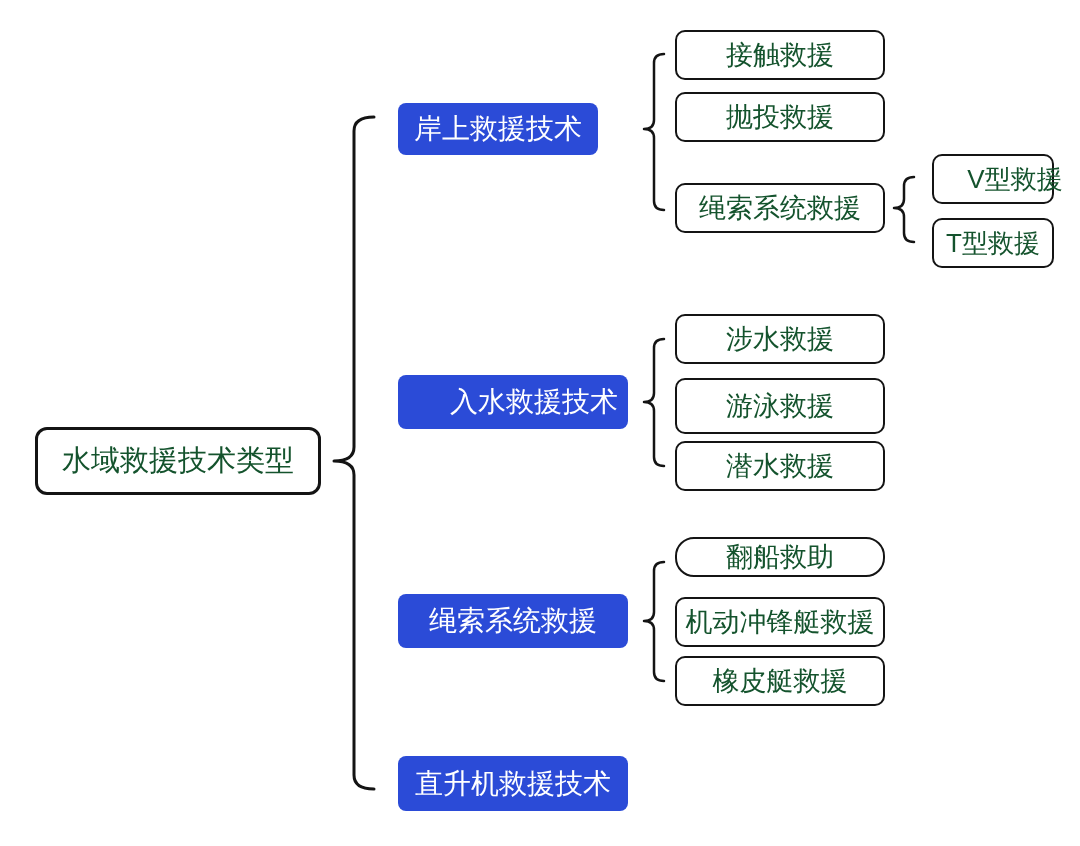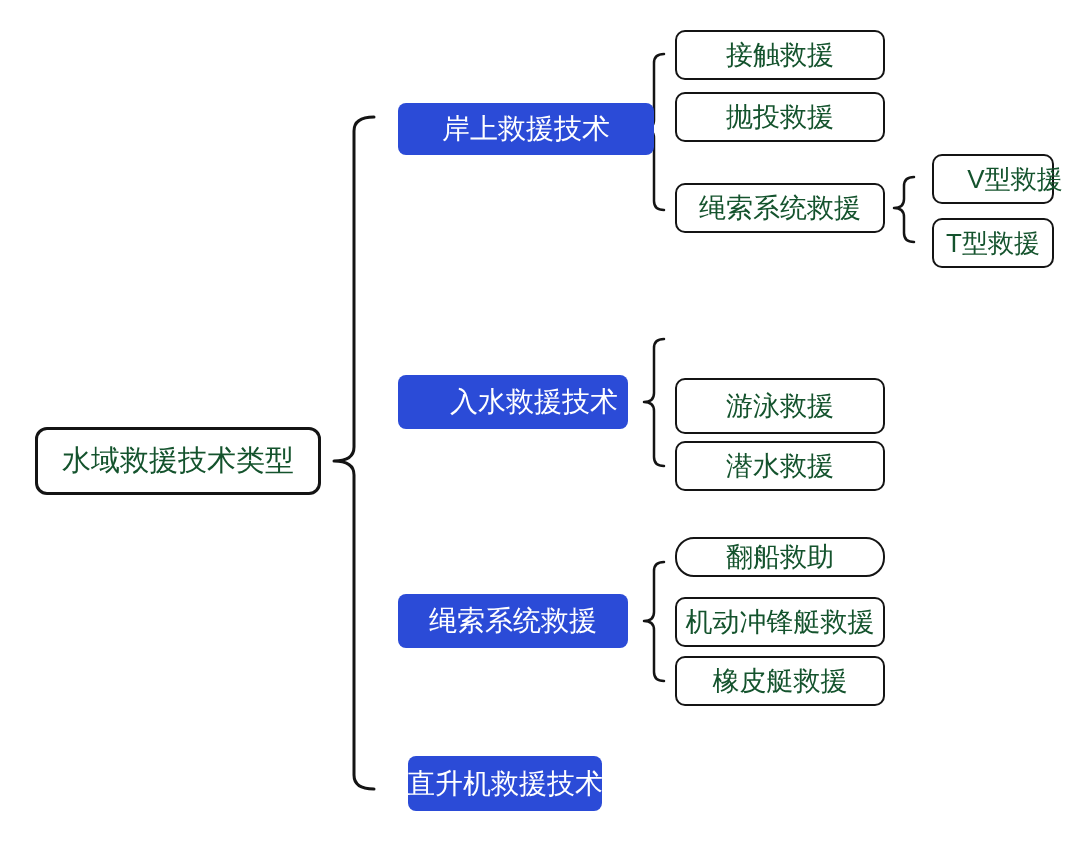--- a/index.html
+++ b/index.html
@@ -58,31 +58,32 @@
   <svg id="connectors" viewBox="0 0 1080 846">
     <path class="brace" stroke-width="3" d="M 374 117 Q 354 117 354 131 L 354 447 Q 354 461 334 461 Q 354 461 354 475 L 354 775 Q 354 789 374 789"></path>
     <path class="brace" stroke-width="2.5" d="M 664 54 Q 654 54 654 63 L 654 120 Q 654 129 644 129 Q 654 129 654 138 L 654 201 Q 654 210 664 210"></path>
     <path class="brace" stroke-width="2.5" d="M 914 177 Q 904 177 904 186 L 904 199 Q 904 208 894 208 Q 904 208 904 217 L 904 233 Q 904 242 914 242"></path>
     <path class="brace" stroke-width="2.5" d="M 664 339 Q 654 339 654 348 L 654 393 Q 654 402 644 402 Q 654 402 654 411 L 654 457 Q 654 466 664 466"></path>
     <path class="brace" stroke-width="2.5" d="M 664 562 Q 654 562 654 571 L 654 612 Q 654 621 644 621 Q 654 621 654 630 L 654 672 Q 654 681 664 681"></path>
   </svg>
 
   <div class="node root" style="left:35px; top:427px; width:286px; height:68px;font-family:Liberation Serif, serif;">水域救援技术类型</div>
 
-  <div class="node blue" style="left:398px; top:103px; width:256px; height:52px;">岸上救援技术</div>
+  <div class="node blue" style="left:398px; top:103px; width:200px; height:52px;">岸上救援技术</div>
   <div class="node" style="left:675px; top:30px; width:210px; height:50px;">接触救援</div>
   <div class="node" style="left:675px; top:92px; width:210px; height:50px;">抛投救援</div>
   <div class="node" style="left:675px; top:183px; width:210px; height:50px;">绳索系统救援</div>
   <div class="node" style="left:932px; top:154px; width:122px; height:50px; font-size:26px;padding-left:44px;">V型救援</div>
   <div class="node" style="left:932px; top:218px; width:122px; height:50px; font-size:26px;">T型救援</div>
 
   <div class="node blue" style="left:398px; top:375px; width:230px; height:54px;padding-left:42px;">入水救援技术</div>
+  <div class="node" style="left:675px; top:314px; width:210px; height:50px;">涉水救援</div>
   <div class="node" style="left:675px; top:378px; width:210px; height:56px;">游泳救援</div>
   <div class="node" style="left:675px; top:441px; width:210px; height:50px;">潜水救援</div>
 
   <div class="node blue" style="left:398px; top:594px; width:230px; height:54px;">绳索系统救援</div>
   <div class="node" style="left:675px; top:537px; width:210px; height:40px;border-radius:19px;">翻船救助</div>
   <div class="node" style="left:675px; top:597px; width:210px; height:50px;">机动冲锋艇救援</div>
   <div class="node" style="left:675px; top:656px; width:210px; height:50px;">橡皮艇救援</div>
 
-  <div class="node blue" style="left:408px; top:756px; width:194px; height:55px;">直升机救援技术</div>
+  <div class="node blue" style="left:398px; top:756px; width:230px; height:55px;">直升机救援技术</div>
 
 </div>
 
 </body></html>

